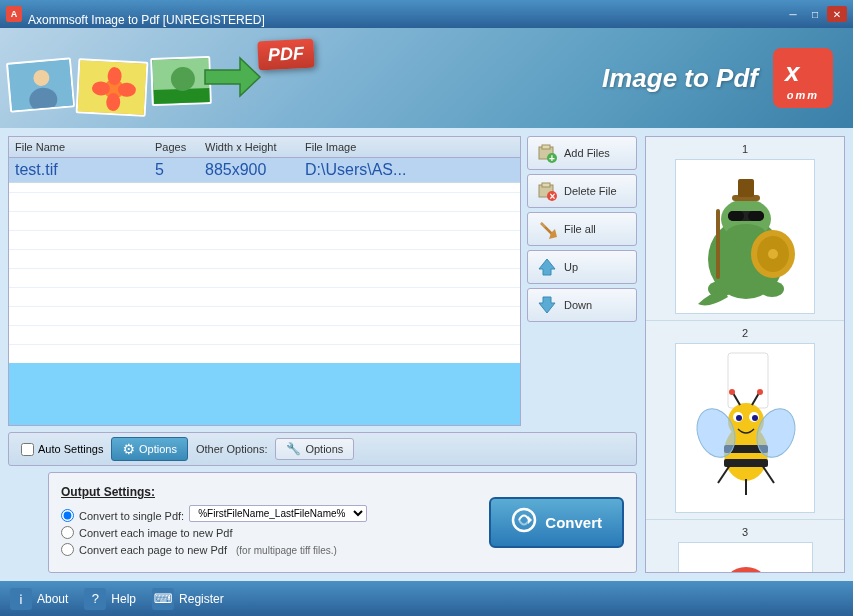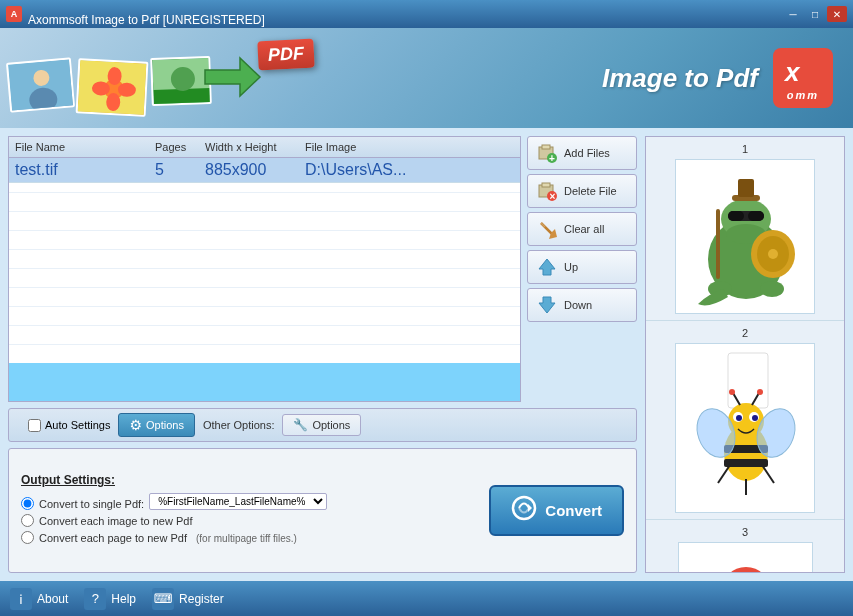--- a/index.html
+++ b/index.html
@@ -225,21 +225,21 @@
       align-items: center;
       justify-content: center;
       font-size: 14px;
     }
 
     
     .settings-bar {
       display: flex;
       align-items: center;
       gap: 8px;
-      padding: 4px 19px;
+      padding: 4px 12px;
       background: linear-gradient(to bottom, #dce8f4, #c8dcee);
       border: 1px solid #aac;
       border-radius: 3px;
     }
     .auto-settings-check {
       display: flex;
       align-items: center;
       gap: 4px;
       font-size: 11px;
     }
@@ -270,24 +270,25 @@
       cursor: pointer;
       font-size: 11px;
       color: #333;
     }
 
     
     .output-settings {
       background: #f0f4f8;
       border: 1px solid #aac;
       border-radius: 3px;
-      padding: 24px 12px;
+      padding: 12px 12px;
       display: flex;
       align-items: center;
       gap: 18px;
+      margin-left: 40px;
     }
     .output-left {
       flex: 1;
     }
     .output-title {
       font-size: 12px;
       font-weight: bold;
       text-decoration: underline;
       margin-bottom: 6px;
       color: #222;
@@ -531,21 +532,21 @@
           </button>
           <button class="action-btn">
             <div class="btn-icon">
               <svg width="20" height="20" viewBox="0 0 20 20">
 
                 <line x1="4" y1="4" x2="16" y2="16" stroke="#c08030" stroke-width="2.5"></line>
                 <polygon points="14,14 18,10 20,18 12,20" fill="#d09040"></polygon>
                 <line x1="4" y1="4" x2="8" y2="8" stroke="#d0a060" stroke-width="1.5"></line>
               </svg>
             </div>
-            <span>Clear all</span>
+            <span>File all</span>
           </button>
           <button class="action-btn">
             <div class="btn-icon">
               <svg width="20" height="20" viewBox="0 0 20 20">
                 <polygon points="10,2 18,12 14,12 14,18 6,18 6,12 2,12" fill="#5bacd4" stroke="#3a8ab8" stroke-width="1"></polygon>
               </svg>
             </div>
             <span>Up</span>
           </button>
           <button class="action-btn">

